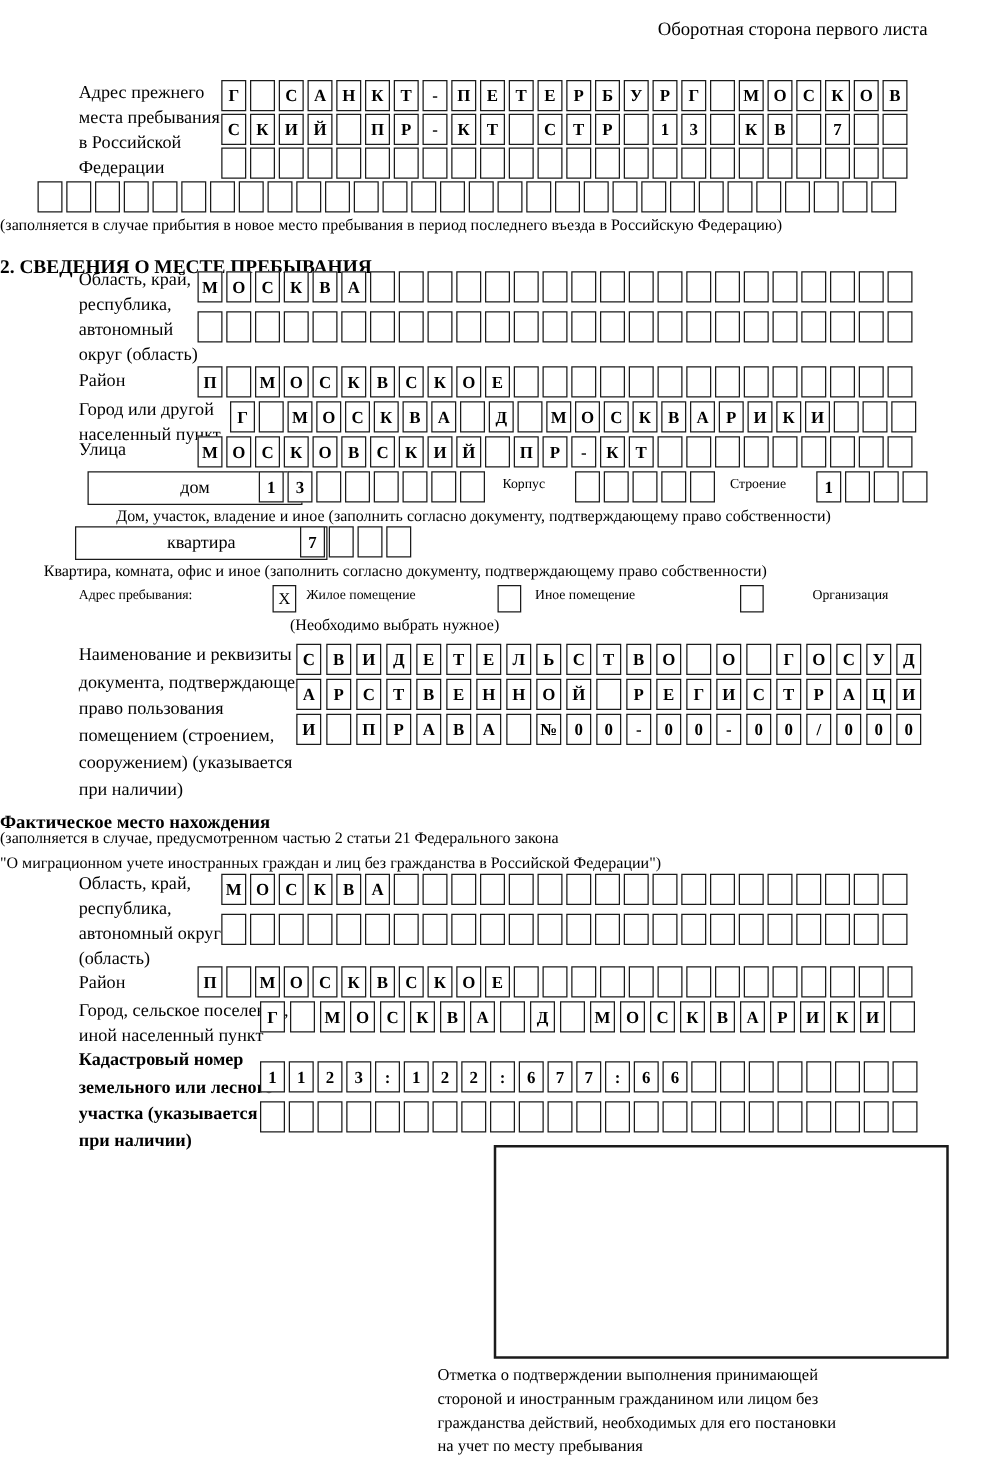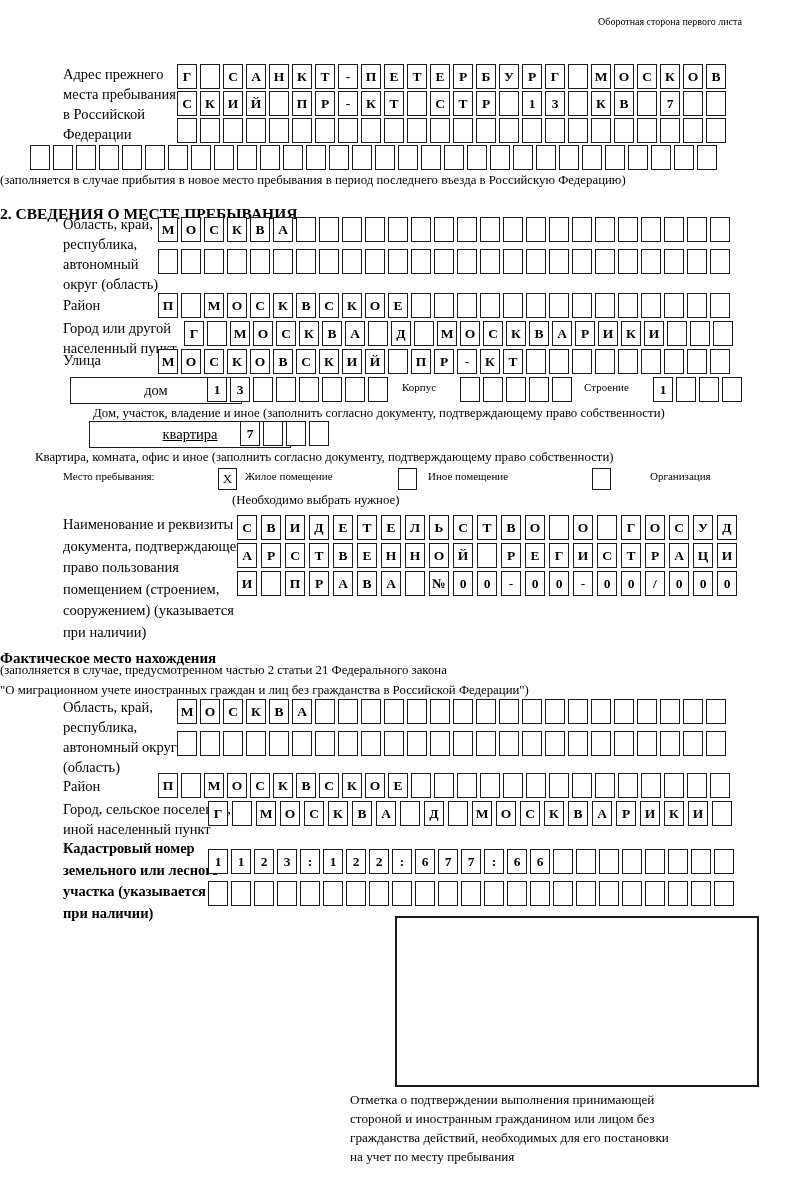--- a/index.html
+++ b/index.html
@@ -21,21 +21,21 @@
   .chk{width:17px;height:20px;border:1.5px solid #1b1b1b;display:flex;align-items:center;
        justify-content:center;font-size:13px;background:#fff;}
   .stamp{border:2px solid #1b1b1b;background:#fff;}
   .pre{white-space:pre-line;}
 </style>
 </head>
 <body>
 
 <div class="page">
 
-  <div class="abs" style="top:16px;right:58px;font-size:10px;text-align:right;">Оборотная сторона первого листа</div>
+  <div class="abs" style="top:16px;right:58px;font-size:15px;text-align:right;">Оборотная сторона первого листа</div>
 
   <div class="abs label" style="left:63px;top:64px;">Адрес прежнего
 места пребывания
 в Российской
 Федерации</div>
   <div class="abs cells" style="left:177px;top:64px;">
       <div class="cell">Г</div>
       <div class="cell"></div>
       <div class="cell">С</div>
       <div class="cell">А</div>
@@ -315,30 +315,30 @@
     </div>
   <div class="abs inline-label" style="left:584px;top:381px;">Строение</div>
   <div class="abs cells" style="left:653px;top:377px;">
       <div class="cell">1</div>
       <div class="cell"></div>
       <div class="cell"></div>
       <div class="cell"></div>
     </div>
   <div class="abs note" style="left:45px;top:406px;margin-left:48px;">Дом, участок, владение и иное (заполнить согласно документу, подтверждающему право собственности)</div>
 
-  <div class="abs wbox" style="left:49px;top:421px;width:200px;height:25px;text-decoration:underline;">квартира</div>
+  <div class="abs wbox" style="left:20px;top:421px;width:200px;height:25px;">квартира</div>
   <div class="abs cells" style="left:240px;top:421px;">
       <div class="cell">7</div>
       <div class="cell"></div>
       <div class="cell"></div>
       <div class="cell"></div>
     </div>
   <div class="abs note" style="left:35px;top:450px;">Квартира, комната, офис и иное (заполнить согласно документу, подтверждающему право собственности)</div>
 
-  <div class="abs inline-label" style="left:63px;top:470px;">Место пребывания:</div>
+  <div class="abs inline-label" style="left:63px;top:470px;">Адрес пребывания:</div>
   <div class="abs chk" style="left:218px;top:468px;">X</div>
   <div class="abs inline-label" style="left:245px;top:470px;">Жилое помещение</div>
   <div class="abs chk" style="left:398px;top:468px;"></div>
   <div class="abs inline-label" style="left:428px;top:470px;">Иное помещение</div>
   <div class="abs chk" style="left:592px;top:468px;"></div>
   <div class="abs inline-label" style="left:650px;top:470px;">Организация</div>
   <div class="abs note" style="left:232px;top:493px;">(Необходимо выбрать нужное)</div>
 
   <div class="abs label" style="left:63px;top:514px;line-height:21.5px;">Наименование и реквизиты
 документа, подтверждающего

